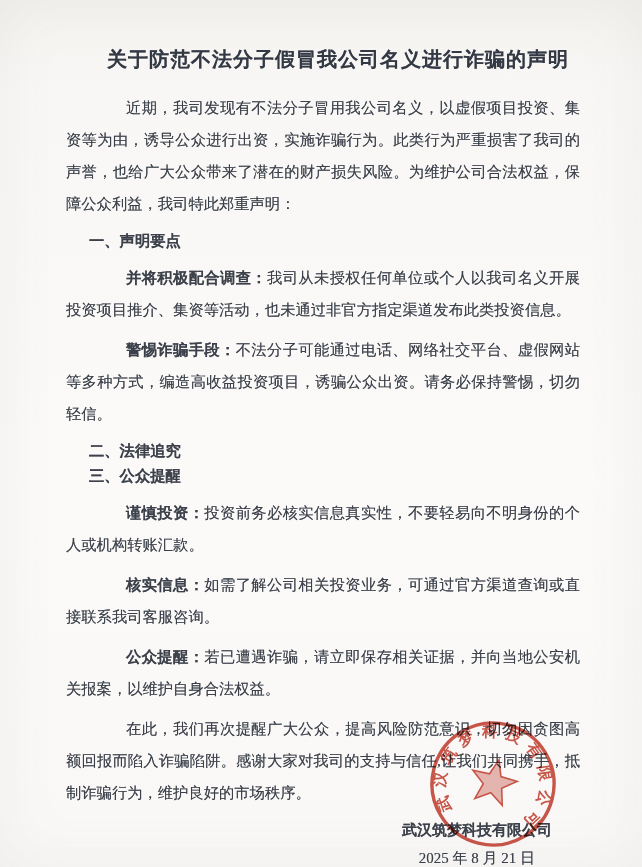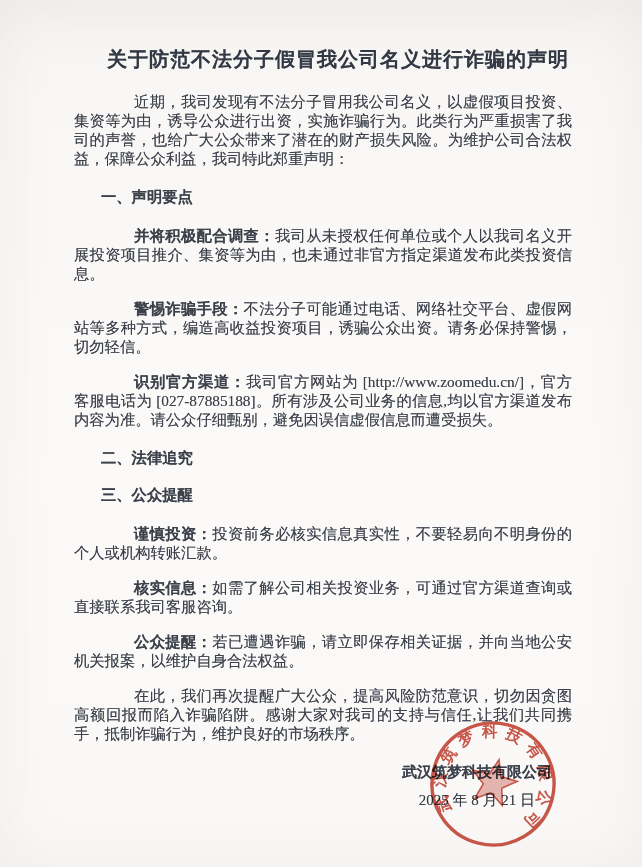--- a/index.html
+++ b/index.html
@@ -26,32 +26,32 @@
     font-weight: bold;
     text-align: center;
     padding-left: 30px;
     margin: 0 0 19px 0;
     letter-spacing: 1px;
     color: #333944;
     white-space: nowrap;
   }
   .para {
     font-size: 15.3px;
-    line-height: 19px;
+    line-height: 32px;
     text-align: justify;
     text-indent: 60px;
-    margin: 16px;
+    margin: 8px;
     overflow-wrap: break-word;
   }
   .heading {
     font-size: 15.3px;
     line-height: 25.7px;
     font-weight: bold;
     text-indent: 31px;
-    margin: 12px;
+    margin: 0;
   }
   .lead { font-weight: bold; }
   .sig-company {
     font-size: 15px;
     font-weight: bold;
     text-align: right;
     padding-right: 36px;
     margin-top: 7px;
     line-height: 26px;
   }
@@ -79,25 +79,24 @@
 
 <div class="page">
   <div class="content">
 
     <h1 class="title">关于防范不法分子假冒我公司名义进行诈骗的声明</h1>
 
     <p class="para">近期，我司发现有不法分子冒用我公司名义，以虚假项目投资、集资等为由，诱导公众进行出资，实施诈骗行为。此类行为严重损害了我司的声誉，也给广大公众带来了潜在的财产损失风险。为维护公司合法权益，保障公众利益，我司特此郑重声明：</p>
 
     <p class="heading">一、声明要点</p>
 
-    <p class="para"><span class="lead">并将积极配合调查：</span><span>我司从未授权任何单位或个人以我司名义开展投资项目推介、集资等为由，也未通过非官方指定渠道发布此类投资信息。</span></p>
+    <p class="para"><span class="lead">并将积极配合调查：</span><span>我司从未授权任何单位或个人以我司名义开展投资项目推介、集资等活动，也未通过非官方指定渠道发布此类投资信息。</span></p>
 
     <p class="para"><span class="lead">警惕诈骗手段：</span><span>不法分子可能通过电话、网络社交平台、虚假网站等多种方式，编造高收益投资项目，诱骗公众出资。请务必保持警惕，切勿轻信。</span></p>
 
-    <p class="para"><span class="lead">识别官方渠道：</span><span>我司官方网站为 [http://www.zoomedu.cn/]，官方客服电话为 [027-87885188]。所有涉及公司业务的信息,均以官方渠道发布内容为准。请公众仔细甄别，避免因误信虚假信息而遭受损失。</span></p>
 
     <p class="heading">二、法律追究</p>
 
 
     <p class="heading">三、公众提醒</p>
 
     <p class="para"><span class="lead">谨慎投资：</span><span>投资前务必核实信息真实性，不要轻易向不明身份的个人或机构转账汇款。</span></p>
 
     <p class="para"><span class="lead">核实信息：</span><span>如需了解公司相关投资业务，可通过官方渠道查询或直接联系我司客服咨询。</span></p>
 

